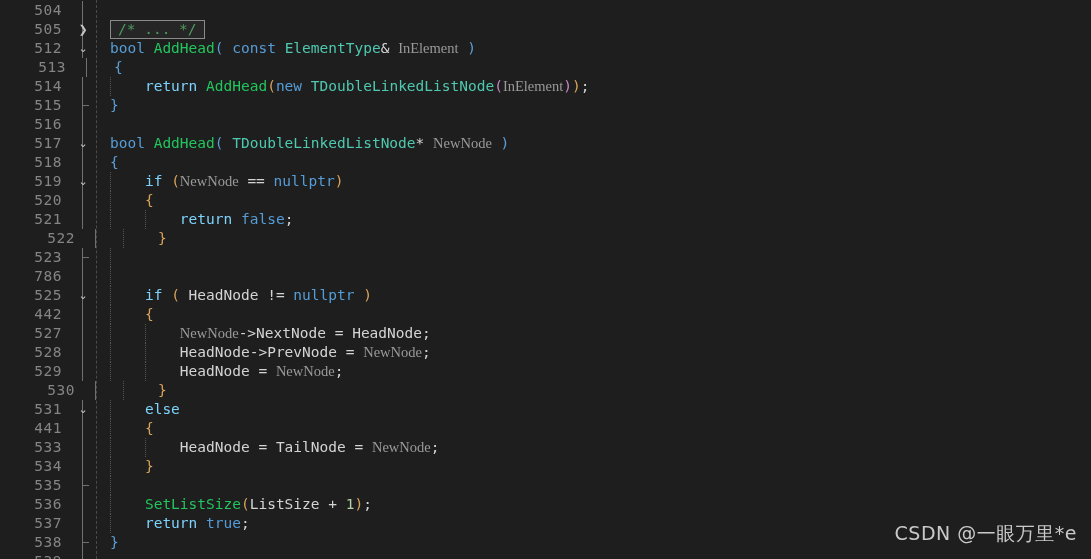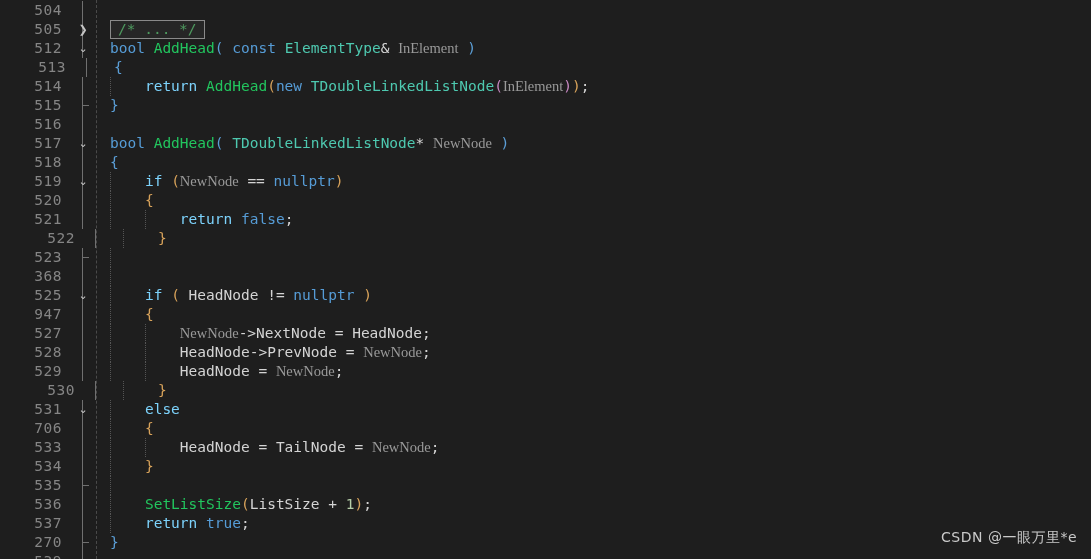--- a/index.html
+++ b/index.html
@@ -129,21 +129,21 @@
     font-size: 14.5px;
     font-family: "DejaVu Sans Mono", "Liberation Mono", monospace;
     vertical-align: top;
   }
 
   
   #watermark {
     position: absolute;
     right: 14px; bottom: 12px;
     color: #d8d8d8;
-    font-size: 14px;
+    font-size: 19px;
     font-family: "DejaVu Sans", "Liberation Sans", sans-serif;
     opacity: 0.92;
     letter-spacing: 0.5px;
     text-align: right;
   }
 </style>
 </head>
 <body>
 
 <div id="editor">
@@ -155,32 +155,32 @@
       <div class="row" style="position: absolute; left: 0px; top: 77px; width: 1091px;"><div class="lnum">514</div><div class="foldcol"><div class="fold-line"></div></div><div class="iguide" style="left: 110px;"></div><div class="code"><span class="t-plain">    </span><span class="t-ctl">return</span><span class="t-plain"> </span><span class="t-fn">AddHead</span><span class="t-br1">(</span><span class="t-kw">new</span><span class="t-plain"> </span><span class="t-type">TDoubleLinkedListNode</span><span class="t-br2">(</span><span class="t-param">InElement</span><span class="t-br2">)</span><span class="t-br1">)</span><span class="t-plain">;</span></div></div>
       <div class="row" style="position: absolute; left: 0px; top: 96px; width: 1091px;"><div class="lnum">515</div><div class="foldcol"><div class="fold-line"></div><div class="fold-tick"></div></div><div class="code"><span class="t-br0">}</span></div></div>
       <div class="row" style="position: absolute; left: 0px; top: 115px; width: 1091px;"><div class="lnum">516</div><div class="foldcol"><div class="fold-line"></div></div><div class="code"></div></div>
       <div class="row" style="position: absolute; left: 0px; top: 134px; width: 1091px;"><div class="lnum">517</div><div class="foldcol"><div class="fold-line half-top"></div><div class="fold-line half-bottom"></div><div class="chev">⌄</div></div><div class="code"><span class="t-kw">bool</span><span class="t-plain"> </span><span class="t-fn">AddHead</span><span class="t-br0">(</span><span class="t-plain"> </span><span class="t-type">TDoubleLinkedListNode</span><span class="t-op">* </span><span class="t-param">NewNode</span><span class="t-plain"> </span><span class="t-br0">)</span></div></div>
       <div class="row" style="position: absolute; left: 0px; top: 153px; width: 1091px;"><div class="lnum">518</div><div class="foldcol"><div class="fold-line"></div></div><div class="code"><span class="t-br0">{</span></div></div>
       <div class="row" style="position: absolute; left: 0px; top: 172px; width: 1091px;"><div class="lnum">519</div><div class="foldcol"><div class="fold-line half-top"></div><div class="fold-line half-bottom"></div><div class="chev">⌄</div></div><div class="iguide" style="left: 110px;"></div><div class="code"><span class="t-plain">    </span><span class="t-ctl">if</span><span class="t-plain"> </span><span class="t-br1">(</span><span class="t-param">NewNode</span><span class="t-op"> == </span><span class="t-kw">nullptr</span><span class="t-br1">)</span></div></div>
       <div class="row" style="position: absolute; left: 0px; top: 191px; width: 1091px;"><div class="lnum">520</div><div class="foldcol"><div class="fold-line"></div></div><div class="iguide" style="left: 110px;"></div><div class="code"><span class="t-plain">    </span><span class="t-br1">{</span></div></div>
       <div class="row" style="position: absolute; left: 0px; top: 210px; width: 1091px;"><div class="lnum">521</div><div class="foldcol"><div class="fold-line"></div></div><div class="iguide" style="left: 110px;"></div><div class="iguide" style="left: 144.88px;"></div><div class="code"><span class="t-plain">        </span><span class="t-ctl">return</span><span class="t-plain"> </span><span class="t-kw">false</span><span class="t-plain">;</span></div></div>
       <div class="row" style="position: absolute; left: 0px; top: 229px; width: 1036px; margin-left: 13px;"><div class="lnum">522</div><div class="foldcol"><div class="fold-line"></div></div><div class="iguide" style="left: 110px;"></div><div class="code"><span class="t-plain">    </span><span class="t-br1">}</span></div></div>
       <div class="row" style="position: absolute; left: 0px; top: 248px; width: 1091px;"><div class="lnum">523</div><div class="foldcol"><div class="fold-line"></div><div class="fold-tick"></div></div><div class="iguide" style="left: 110px;"></div><div class="code"></div></div>
-      <div class="row" style="position: absolute; left: 0px; top: 267px; width: 1091px;"><div class="lnum">368</div><div class="foldcol"><div class="fold-line"></div></div><div class="iguide" style="left: 110px;"></div><div class="code"><span class="t-plain">    </span></div></div>
+      <div class="row" style="position: absolute; left: 0px; top: 267px; width: 1091px;"><div class="lnum">786</div><div class="foldcol"><div class="fold-line"></div></div><div class="iguide" style="left: 110px;"></div><div class="code"><span class="t-plain">    </span></div></div>
       <div class="row" style="position: absolute; left: 0px; top: 286px; width: 1091px;"><div class="lnum">525</div><div class="foldcol"><div class="fold-line half-top"></div><div class="fold-line half-bottom"></div><div class="chev">⌄</div></div><div class="iguide" style="left: 110px;"></div><div class="code"><span class="t-plain">    </span><span class="t-ctl">if</span><span class="t-plain"> </span><span class="t-br1">(</span><span class="t-plain"> </span><span class="t-var">HeadNode</span><span class="t-op"> != </span><span class="t-kw">nullptr</span><span class="t-plain"> </span><span class="t-br1">)</span></div></div>
-      <div class="row" style="position: absolute; left: 0px; top: 305px; width: 1091px;"><div class="lnum">947</div><div class="foldcol"><div class="fold-line"></div></div><div class="iguide" style="left: 110px;"></div><div class="code"><span class="t-plain">    </span><span class="t-br1">{</span></div></div>
+      <div class="row" style="position: absolute; left: 0px; top: 305px; width: 1091px;"><div class="lnum">442</div><div class="foldcol"><div class="fold-line"></div></div><div class="iguide" style="left: 110px;"></div><div class="code"><span class="t-plain">    </span><span class="t-br1">{</span></div></div>
       <div class="row" style="position: absolute; left: 0px; top: 324px; width: 1091px;"><div class="lnum">527</div><div class="foldcol"><div class="fold-line"></div></div><div class="iguide" style="left: 110px;"></div><div class="iguide" style="left: 144.88px;"></div><div class="code"><span class="t-plain">        </span><span class="t-param">NewNode</span><span class="t-op">-&gt;</span><span class="t-var">NextNode</span><span class="t-op"> = </span><span class="t-var">HeadNode</span><span class="t-plain">;</span></div></div>
       <div class="row" style="position: absolute; left: 0px; top: 343px; width: 1091px;"><div class="lnum">528</div><div class="foldcol"><div class="fold-line"></div></div><div class="iguide" style="left: 110px;"></div><div class="iguide" style="left: 144.88px;"></div><div class="code"><span class="t-plain">        </span><span class="t-var">HeadNode</span><span class="t-op">-&gt;</span><span class="t-var">PrevNode</span><span class="t-op"> = </span><span class="t-param">NewNode</span><span class="t-plain">;</span></div></div>
       <div class="row" style="position: absolute; left: 0px; top: 362px; width: 1091px;"><div class="lnum">529</div><div class="foldcol"><div class="fold-line"></div></div><div class="iguide" style="left: 110px;"></div><div class="iguide" style="left: 144.88px;"></div><div class="code"><span class="t-plain">        </span><span class="t-var">HeadNode</span><span class="t-op"> = </span><span class="t-param">NewNode</span><span class="t-plain">;</span></div></div>
       <div class="row" style="position: absolute; left: 13px; top: 381px; width: 1091px;"><div class="lnum">530</div><div class="foldcol"><div class="fold-line"></div></div><div class="iguide" style="left: 110px;"></div><div class="code"><span class="t-plain">    </span><span class="t-br1">}</span></div></div>
       <div class="row" style="position: absolute; left: 0px; top: 400px; width: 893px;"><div class="lnum">531</div><div class="foldcol"><div class="fold-line half-top"></div><div class="fold-line half-bottom"></div><div class="chev">⌄</div></div><div class="iguide" style="left: 110px;"></div><div class="code"><span class="t-plain">    </span><span class="t-ctl">else</span></div></div>
-      <div class="row" style="position: absolute; left: 0px; top: 419px; width: 1091px;"><div class="lnum">706</div><div class="foldcol"><div class="fold-line"></div></div><div class="iguide" style="left: 110px;"></div><div class="code"><span class="t-plain">    </span><span class="t-br1">{</span></div></div>
+      <div class="row" style="position: absolute; left: 0px; top: 419px; width: 1091px;"><div class="lnum">441</div><div class="foldcol"><div class="fold-line"></div></div><div class="iguide" style="left: 110px;"></div><div class="code"><span class="t-plain">    </span><span class="t-br1">{</span></div></div>
       <div class="row" style="position: absolute; left: 0px; top: 438px; width: 1091px;"><div class="lnum">533</div><div class="foldcol"><div class="fold-line"></div></div><div class="iguide" style="left: 110px;"></div><div class="iguide" style="left: 144.88px;"></div><div class="code"><span class="t-plain">        </span><span class="t-var">HeadNode</span><span class="t-op"> = </span><span class="t-var">TailNode</span><span class="t-op"> = </span><span class="t-param">NewNode</span><span class="t-plain">;</span></div></div>
       <div class="row" style="position: absolute; left: 0px; top: 457px; width: 1091px;"><div class="lnum">534</div><div class="foldcol"><div class="fold-line"></div></div><div class="iguide" style="left: 110px;"></div><div class="code"><span class="t-plain">    </span><span class="t-br1">}</span></div></div>
       <div class="row" style="position: absolute; left: 0px; top: 476px; width: 1049px;"><div class="lnum">535</div><div class="foldcol"><div class="fold-line"></div><div class="fold-tick"></div></div><div class="iguide" style="left: 110px;"></div><div class="code"></div></div>
       <div class="row" style="position: absolute; left: 0px; top: 495px; width: 1091px;"><div class="lnum">536</div><div class="foldcol"><div class="fold-line"></div></div><div class="iguide" style="left: 110px;"></div><div class="code"><span class="t-plain">    </span><span class="t-fn">SetListSize</span><span class="t-br1">(</span><span class="t-var">ListSize</span><span class="t-op"> + </span><span class="t-num">1</span><span class="t-br1">)</span><span class="t-plain">;</span></div></div>
       <div class="row" style="position: absolute; left: 0px; top: 514px; width: 1091px;"><div class="lnum">537</div><div class="foldcol"><div class="fold-line"></div></div><div class="iguide" style="left: 110px;"></div><div class="code"><span class="t-plain">    </span><span class="t-ctl">return</span><span class="t-plain"> </span><span class="t-kw">true</span><span class="t-plain">;</span></div></div>
-      <div class="row" style="position: absolute; left: 0px; top: 533px; width: 1091px;"><div class="lnum">270</div><div class="foldcol"><div class="fold-line"></div><div class="fold-tick"></div></div><div class="code"><span class="t-br0">}</span></div></div>
+      <div class="row" style="position: absolute; left: 0px; top: 533px; width: 1091px;"><div class="lnum">538</div><div class="foldcol"><div class="fold-line"></div><div class="fold-tick"></div></div><div class="code"><span class="t-br0">}</span></div></div>
       <div class="row" style="position: absolute; left: 0px; top: 552px; width: 1091px;"><div class="lnum">539</div><div class="foldcol"><div class="fold-line"></div></div><div class="code"></div></div>
     </div>
   <div id="gutter-sep"></div>
   <div id="watermark">CSDN @一眼万里*e</div>
 </div>
 
 </body></html>

